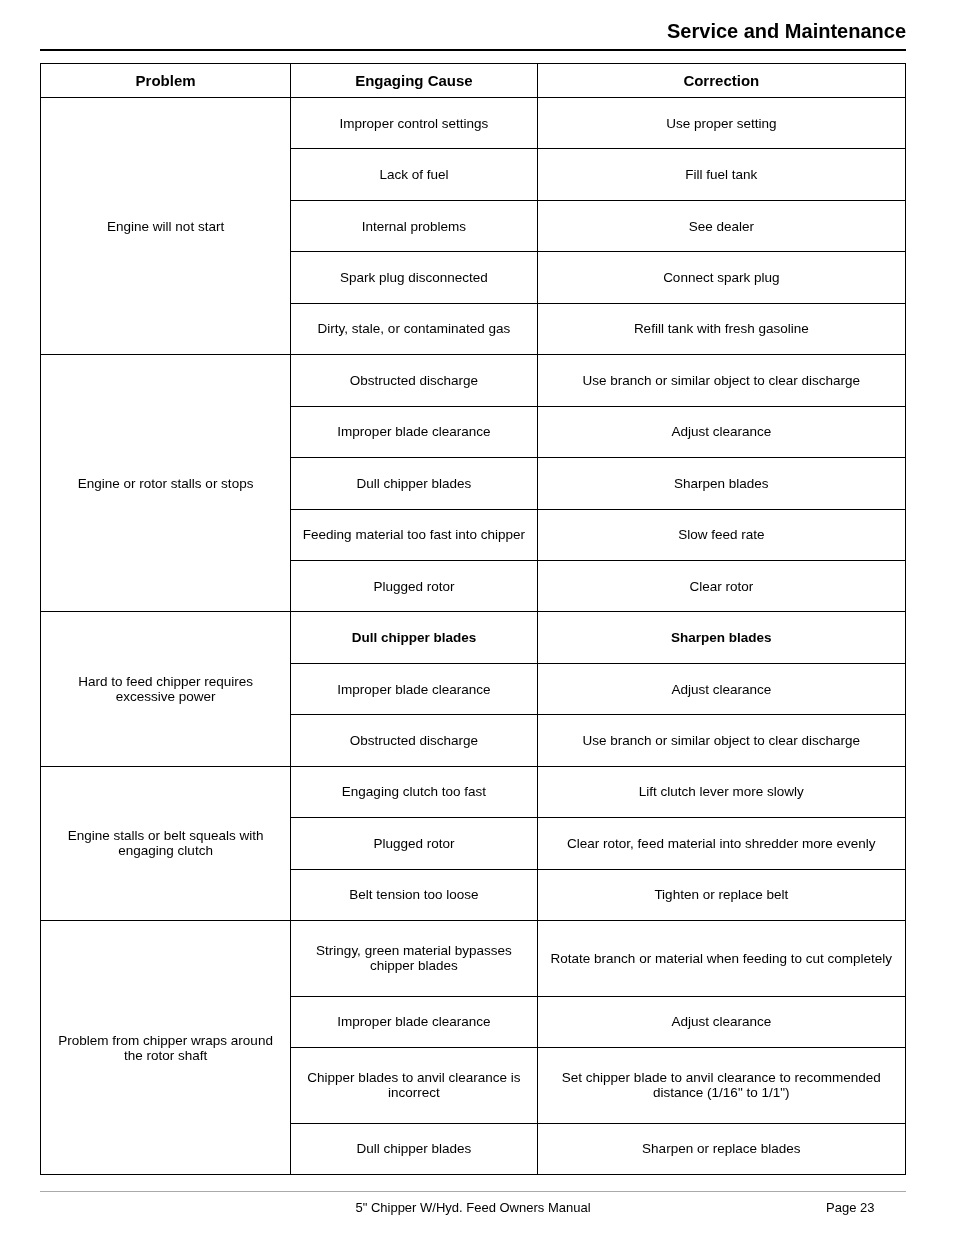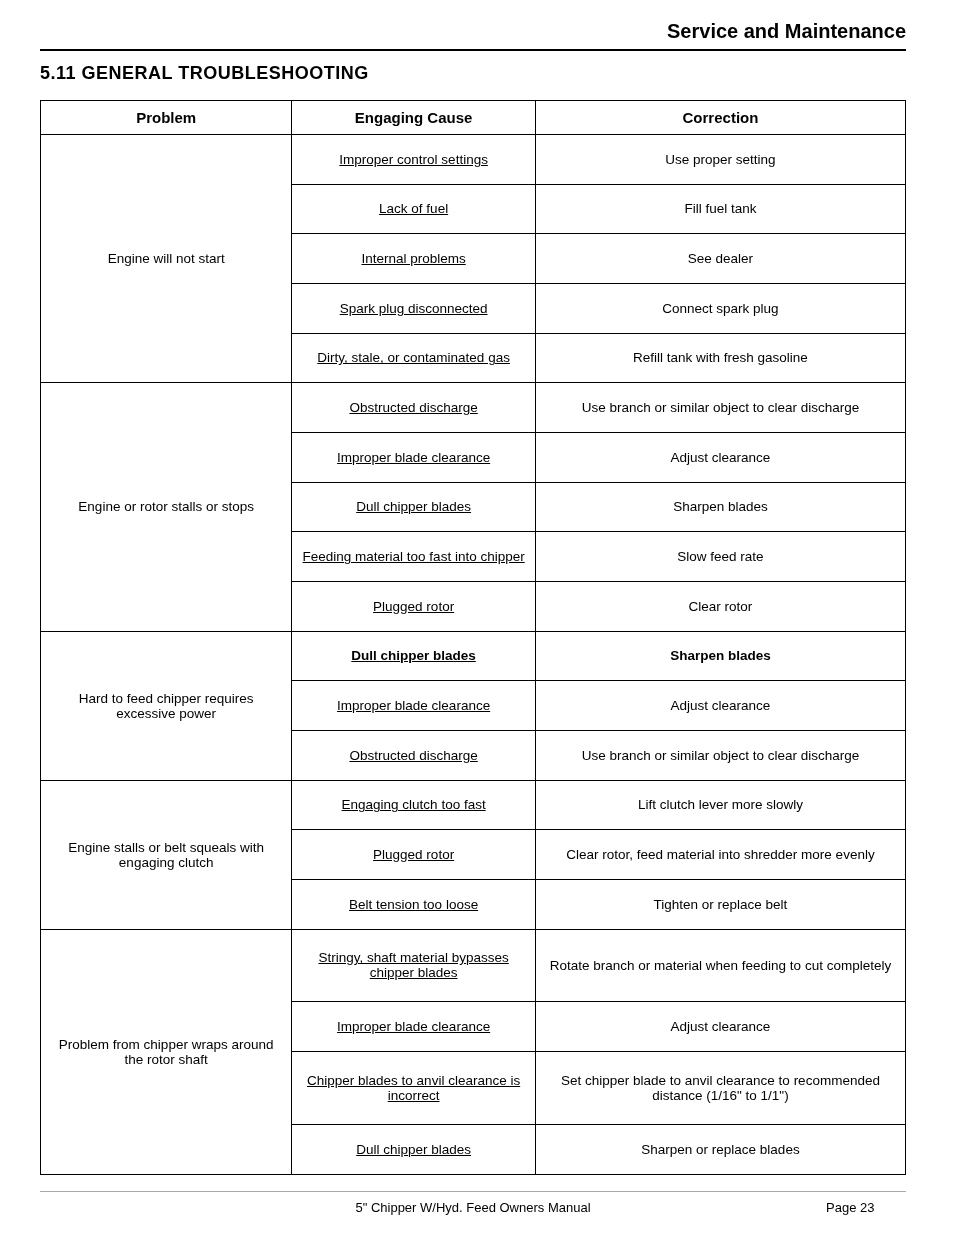--- a/index.html
+++ b/index.html
@@ -54,21 +54,20 @@
       border: 1px solid #000;
       padding: 8px 10px;
       vertical-align: middle;
       text-align: center;
     }
     .troubleshoot-table td.problem-cell {
       font-size: 13.5px;
     }
     .troubleshoot-table td.cause-cell {
       text-align: center;
-      text-decoration: underline;
     }
     .troubleshoot-table td.correction-cell {
     }
     .footer {
       display: flex;
       justify-content: space-between;
       align-items: center;
       margin-top: 16px;
       padding-top: 8px;
       border-top: 1px solid #aaa;
@@ -86,21 +85,20 @@
       min-width: 80px;
     }
   </style>
 </head>
 <body>
 
 <div class="page">
   <div class="header-bar">
     <span class="header-title">Service and Maintenance</span>
   </div>
-  <div class="section-title">5.11  GENERAL  TROUBLESHOOTING</div>
 
   <table class="troubleshoot-table">
     <thead>
       <tr>
         <th>Problem</th>
         <th>Engaging Cause</th>
         <th>Correction</th>
       </tr>
     </thead>
     <tbody id="table-body">
@@ -167,21 +165,21 @@
         <tr>
           <td class="cause-cell">Plugged rotor</td>
           <td class="correction-cell">Clear rotor, feed material into shredder more evenly</td>
         </tr>
         <tr>
           <td class="cause-cell">Belt tension too loose</td>
           <td class="correction-cell">Tighten or replace belt</td>
         </tr>
         <tr>
           <td class="problem-cell" rowspan="4">Problem from chipper wraps around the rotor shaft</td>
-          <td class="cause-cell">Stringy, shaft material bypasses chipper blades</td>
+          <td class="cause-cell">Stringy, green material bypasses chipper blades</td>
           <td class="correction-cell">Rotate branch or material when feeding to cut completely</td>
         </tr>
         <tr>
           <td class="cause-cell">Improper blade clearance</td>
           <td class="correction-cell">Adjust clearance</td>
         </tr>
         <tr>
           <td class="cause-cell">Chipper blades to anvil clearance is incorrect</td>
           <td class="correction-cell">Set chipper blade to anvil clearance to recommended distance (1/16" to 1/1")</td>
         </tr>

